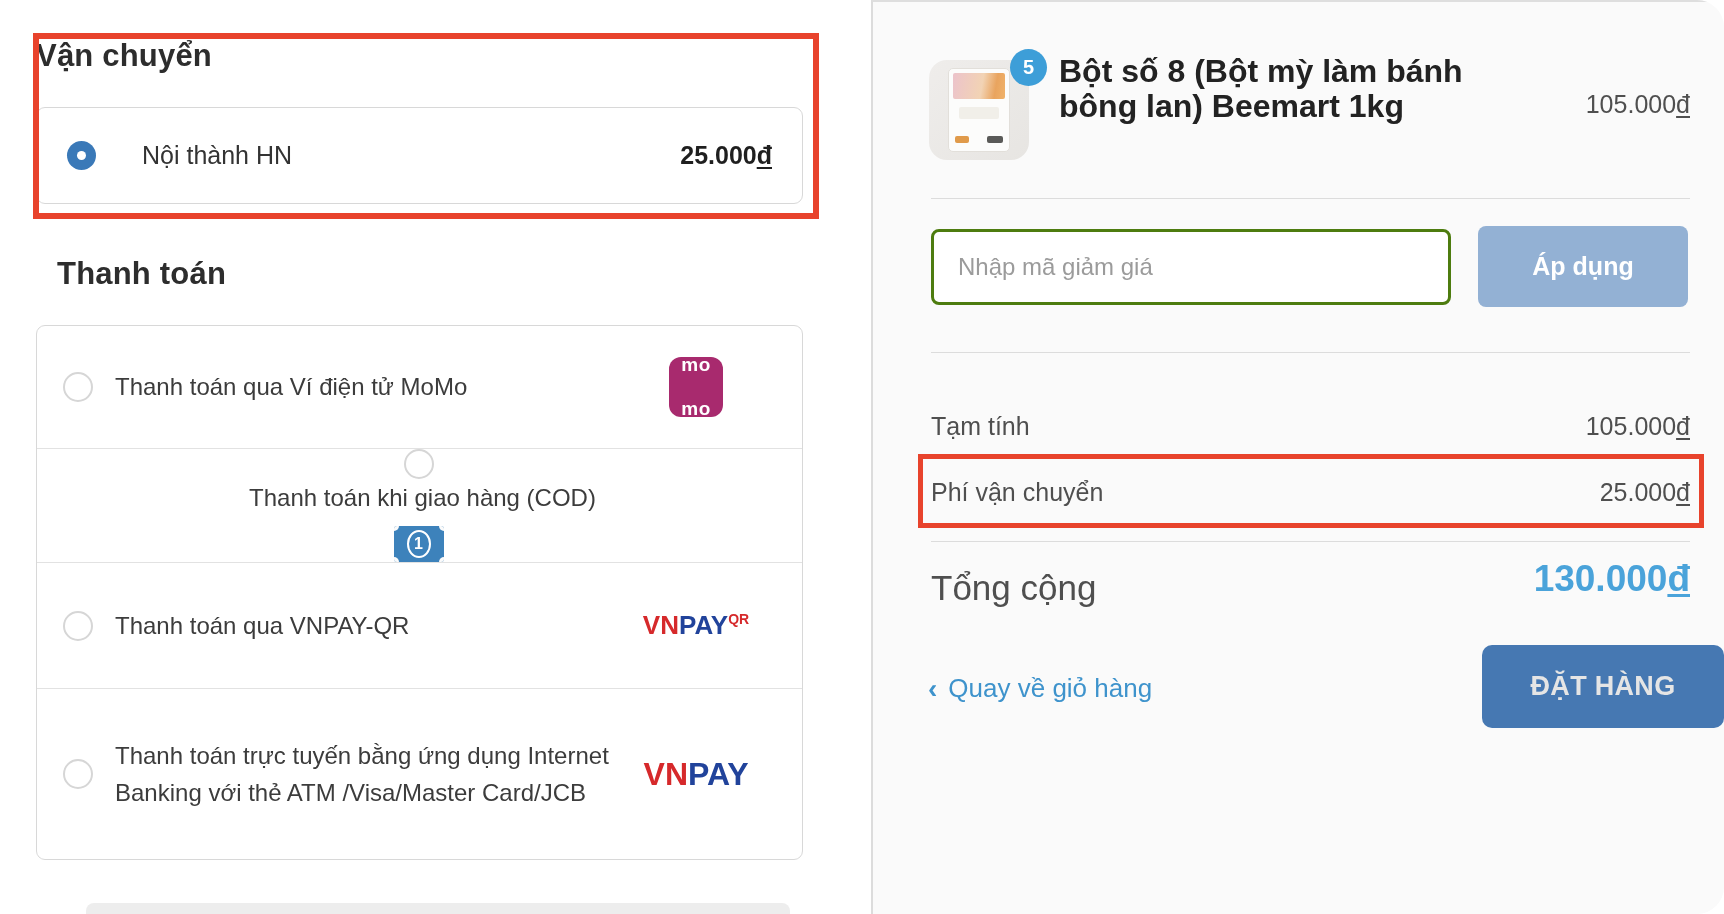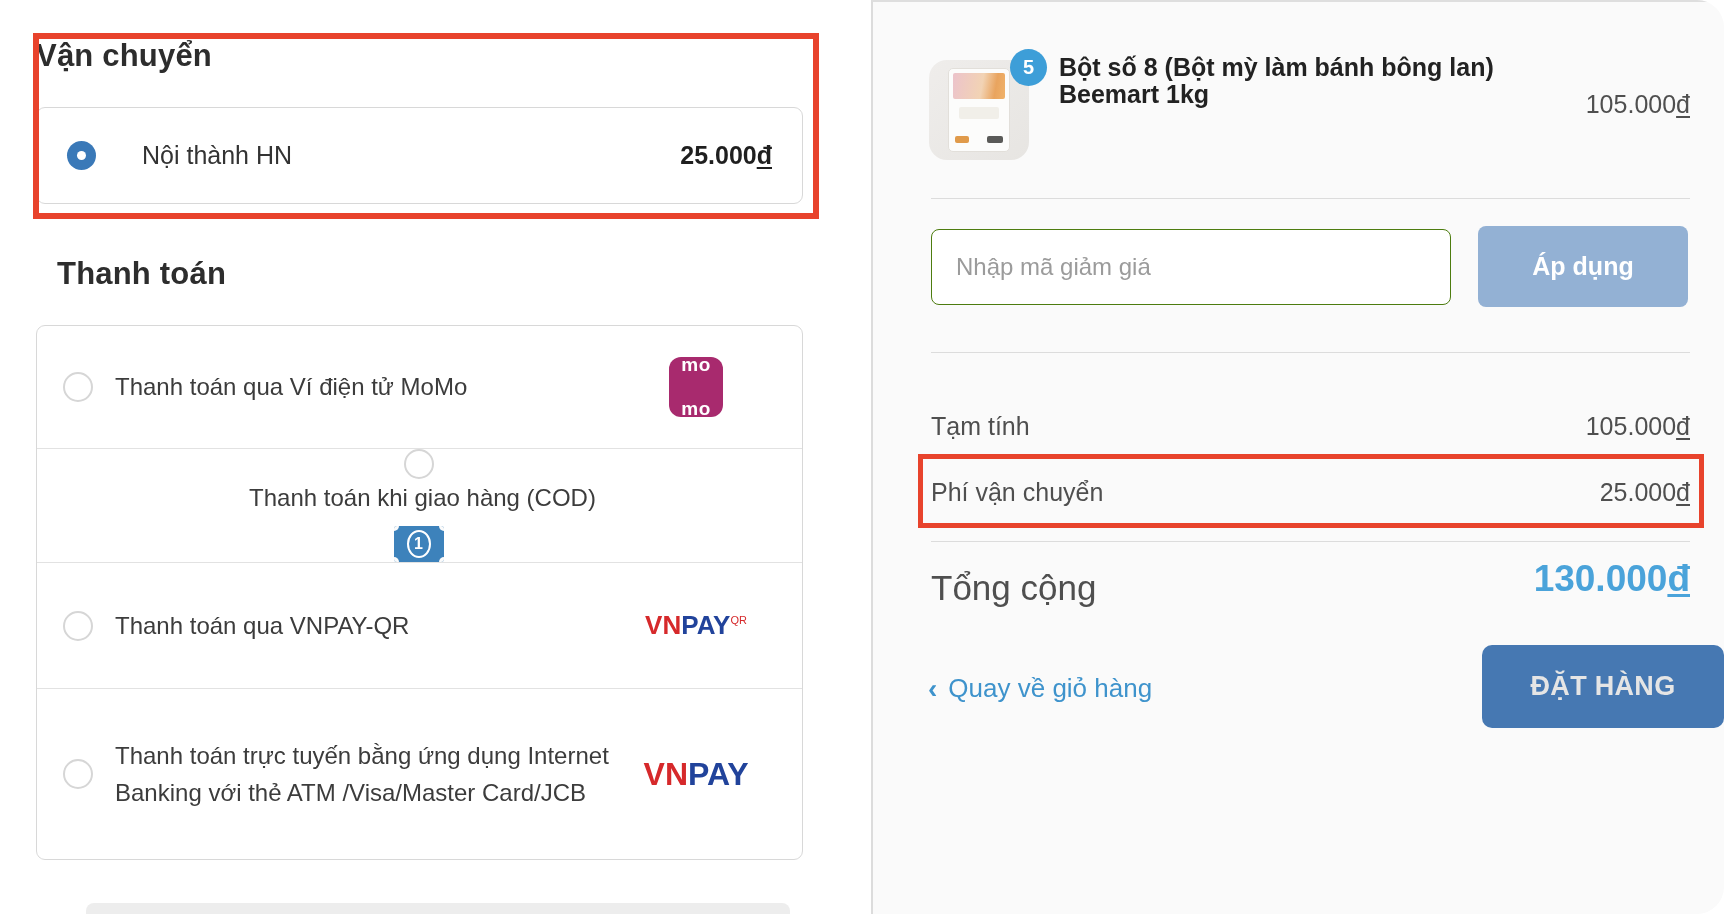--- a/index.html
+++ b/index.html
@@ -42,48 +42,48 @@
     display:flex; align-items:center; justify-content:center; }
   .cod i { position:absolute; width:10px; height:10px; background:#fafafa; border-radius:50%; }
   .cod i.tl{ left:-5px; top:-5px; } .cod i.tr{ right:-5px; top:-5px; }
   .cod i.bl{ left:-5px; bottom:-5px; } .cod i.br{ right:-5px; bottom:-5px; }
   .cod .cod-oval { width:24px; height:28px; border:2.5px solid #fff; border-radius:50%;
     display:flex; align-items:center; justify-content:center; color:#fff; font-size:16px; font-weight:700; }
 
   
   .vnpay { font-weight:800; white-space:nowrap; }
   .vnpay .vn { color:#d6292b; } .vnpay .pay { color:#21439b; }
-  .vnpay-qr { font-size:26px; } .vnpay-qr sup { color:#d6292b; font-size:11px; font-weight:400; }
+  .vnpay-qr { font-size:26px; } .vnpay-qr sup { color:#d6292b; font-size:14px; font-weight:700; }
   .vnpay-big { font-size:32px; }
 
   
   .right-panel { position:absolute; left:871px; top:0; width:853px; height:914px;
     background:#fafafa; border-left:2px solid #dcdcdc; border-top:2px solid #dedede; }
   .rp { position:absolute; }
 
   .product-thumb { left:56px; top:58px; width:100px; height:100px; border-radius:18px;
     background:linear-gradient(135deg,#efedeb,#e7e5e2); overflow:hidden; }
   .bag { position:absolute; left:19px; top:8px; width:62px; height:84px; background:#fcfcfb;
     border:1px solid #e2dfda; border-radius:5px; }
   .bag-art { position:absolute; left:4px; top:4px; right:4px; height:26px;
     background:linear-gradient(100deg,#ecc3cb 0%,#f2d3b4 55%,#e9a45f 80%,#f0b26a 100%); border-radius:2px; }
   .bag-mid { position:absolute; left:10px; top:38px; right:10px; height:12px; background:#f1efe9; border-radius:2px; }
   .bag-dot1 { position:absolute; left:6px; bottom:8px; width:14px; height:7px; background:#e09a4a; border-radius:2px; }
   .bag-dot2 { position:absolute; right:6px; bottom:8px; width:16px; height:7px; background:#5a5a58; border-radius:2px; }
 
   .qty-badge { left:137px; top:47px; width:37px; height:37px; border-radius:50%; background:#3d9ed8;
     color:#fff; font-size:20px; font-weight:700; display:flex; align-items:center; justify-content:center; }
-  .product-name { left:186px; top:52px; width:448px; font-size:25px; font-weight:700; color:#222; line-height:27px; }
+  .product-name { left:186px; top:52px; width:448px; font-size:32px; font-weight:700; color:#222; line-height:35px; }
   .product-price { right:34px; top:88px; font-size:25px; color:#4f4f4f; }
 
   .divider { height:1px; background:#dcdcdc; left:58px; right:34px; }
   #div1 { top:196px; } #div2 { top:350px; } #div3 { top:539px; }
 
   .coupon-input { left:58px; top:227px; width:520px; height:76px; background:#fff;
-    border:1px solid #4d7c0f; border-radius:8px; padding:0 24px; font-size:24px; color:#6d28d9;
+    border:3px solid #4d7c0f; border-radius:8px; padding:0 24px; font-size:24px; color:#6d28d9;
     font-family:inherit; outline:none; }
   .coupon-input::placeholder { color:#9b9b9b; }
   .apply-btn { left:605px; top:224px; width:210px; height:81px; background:#93b1d4; border:none;
     border-radius:8px; color:#fff; font-size:25px; font-weight:700; font-family:inherit; cursor:pointer; }
 
   .sum-label { font-size:25px; color:#4f4f4f; }
   .sum-value { font-size:25px; color:#4f4f4f; }
   #subtotal-label { left:58px; top:410px; } #subtotal-value { right:34px; top:410px; }
   #fee-label { left:58px; top:476px; } #fee-value { right:34px; top:476px; }
   #total-label { left:58px; top:566px; font-size:35px; color:#4f4f4f; }

